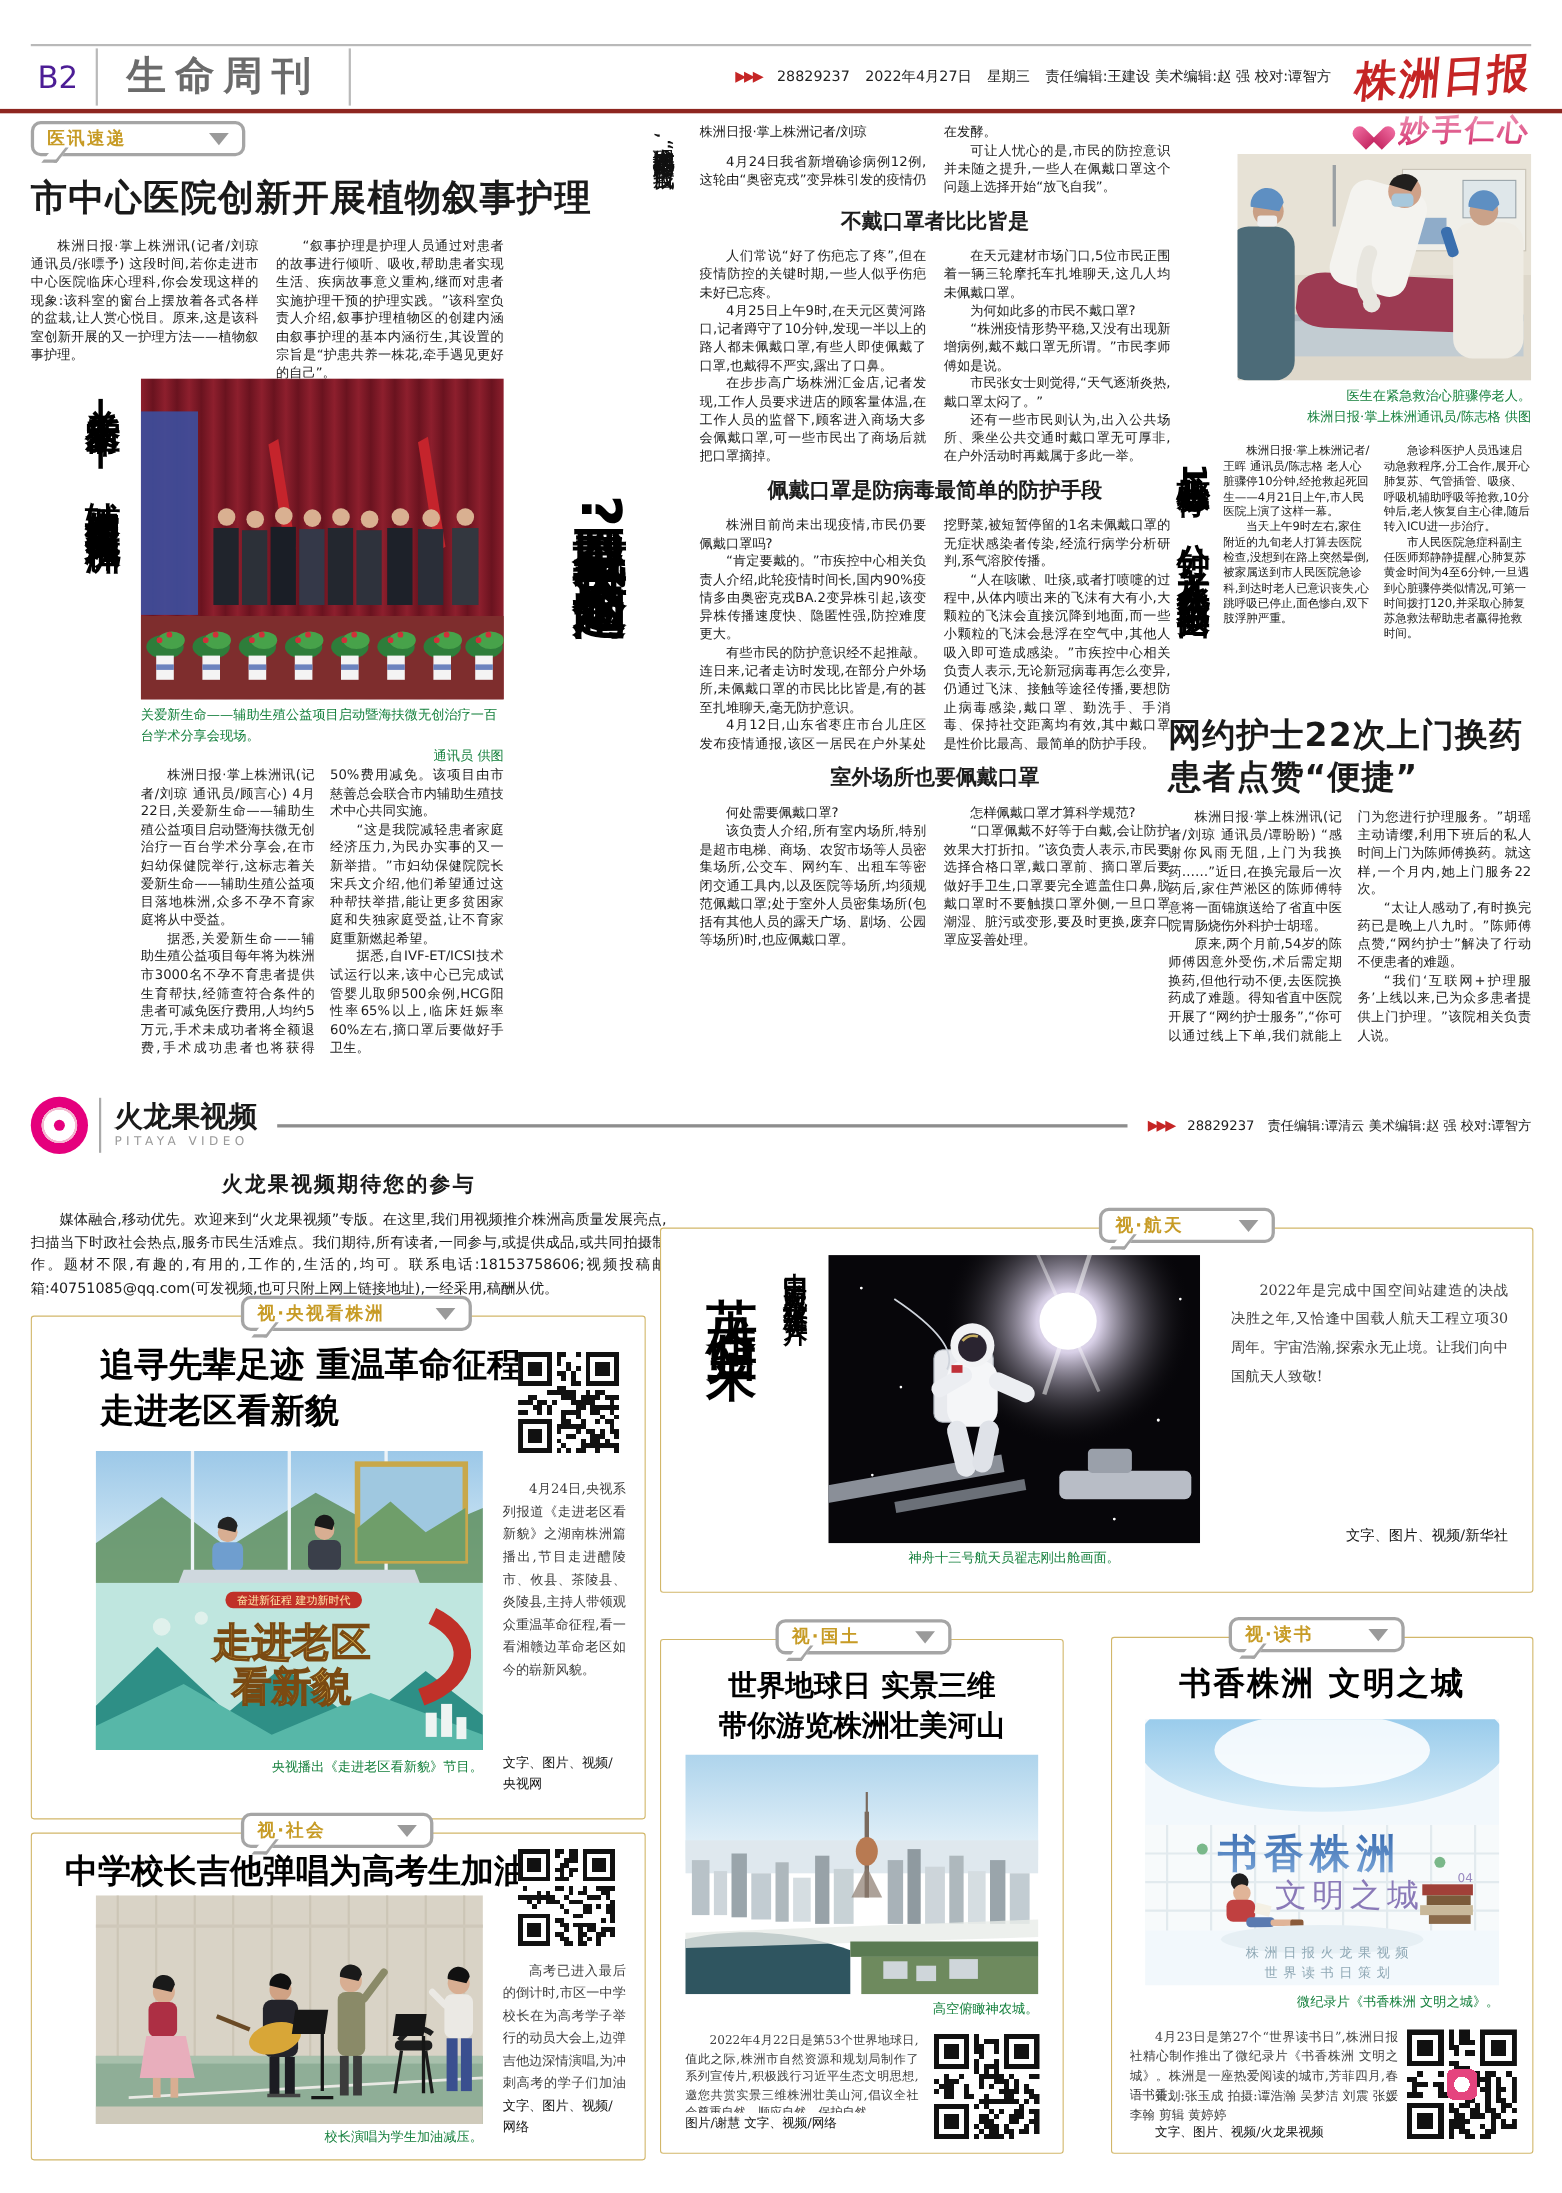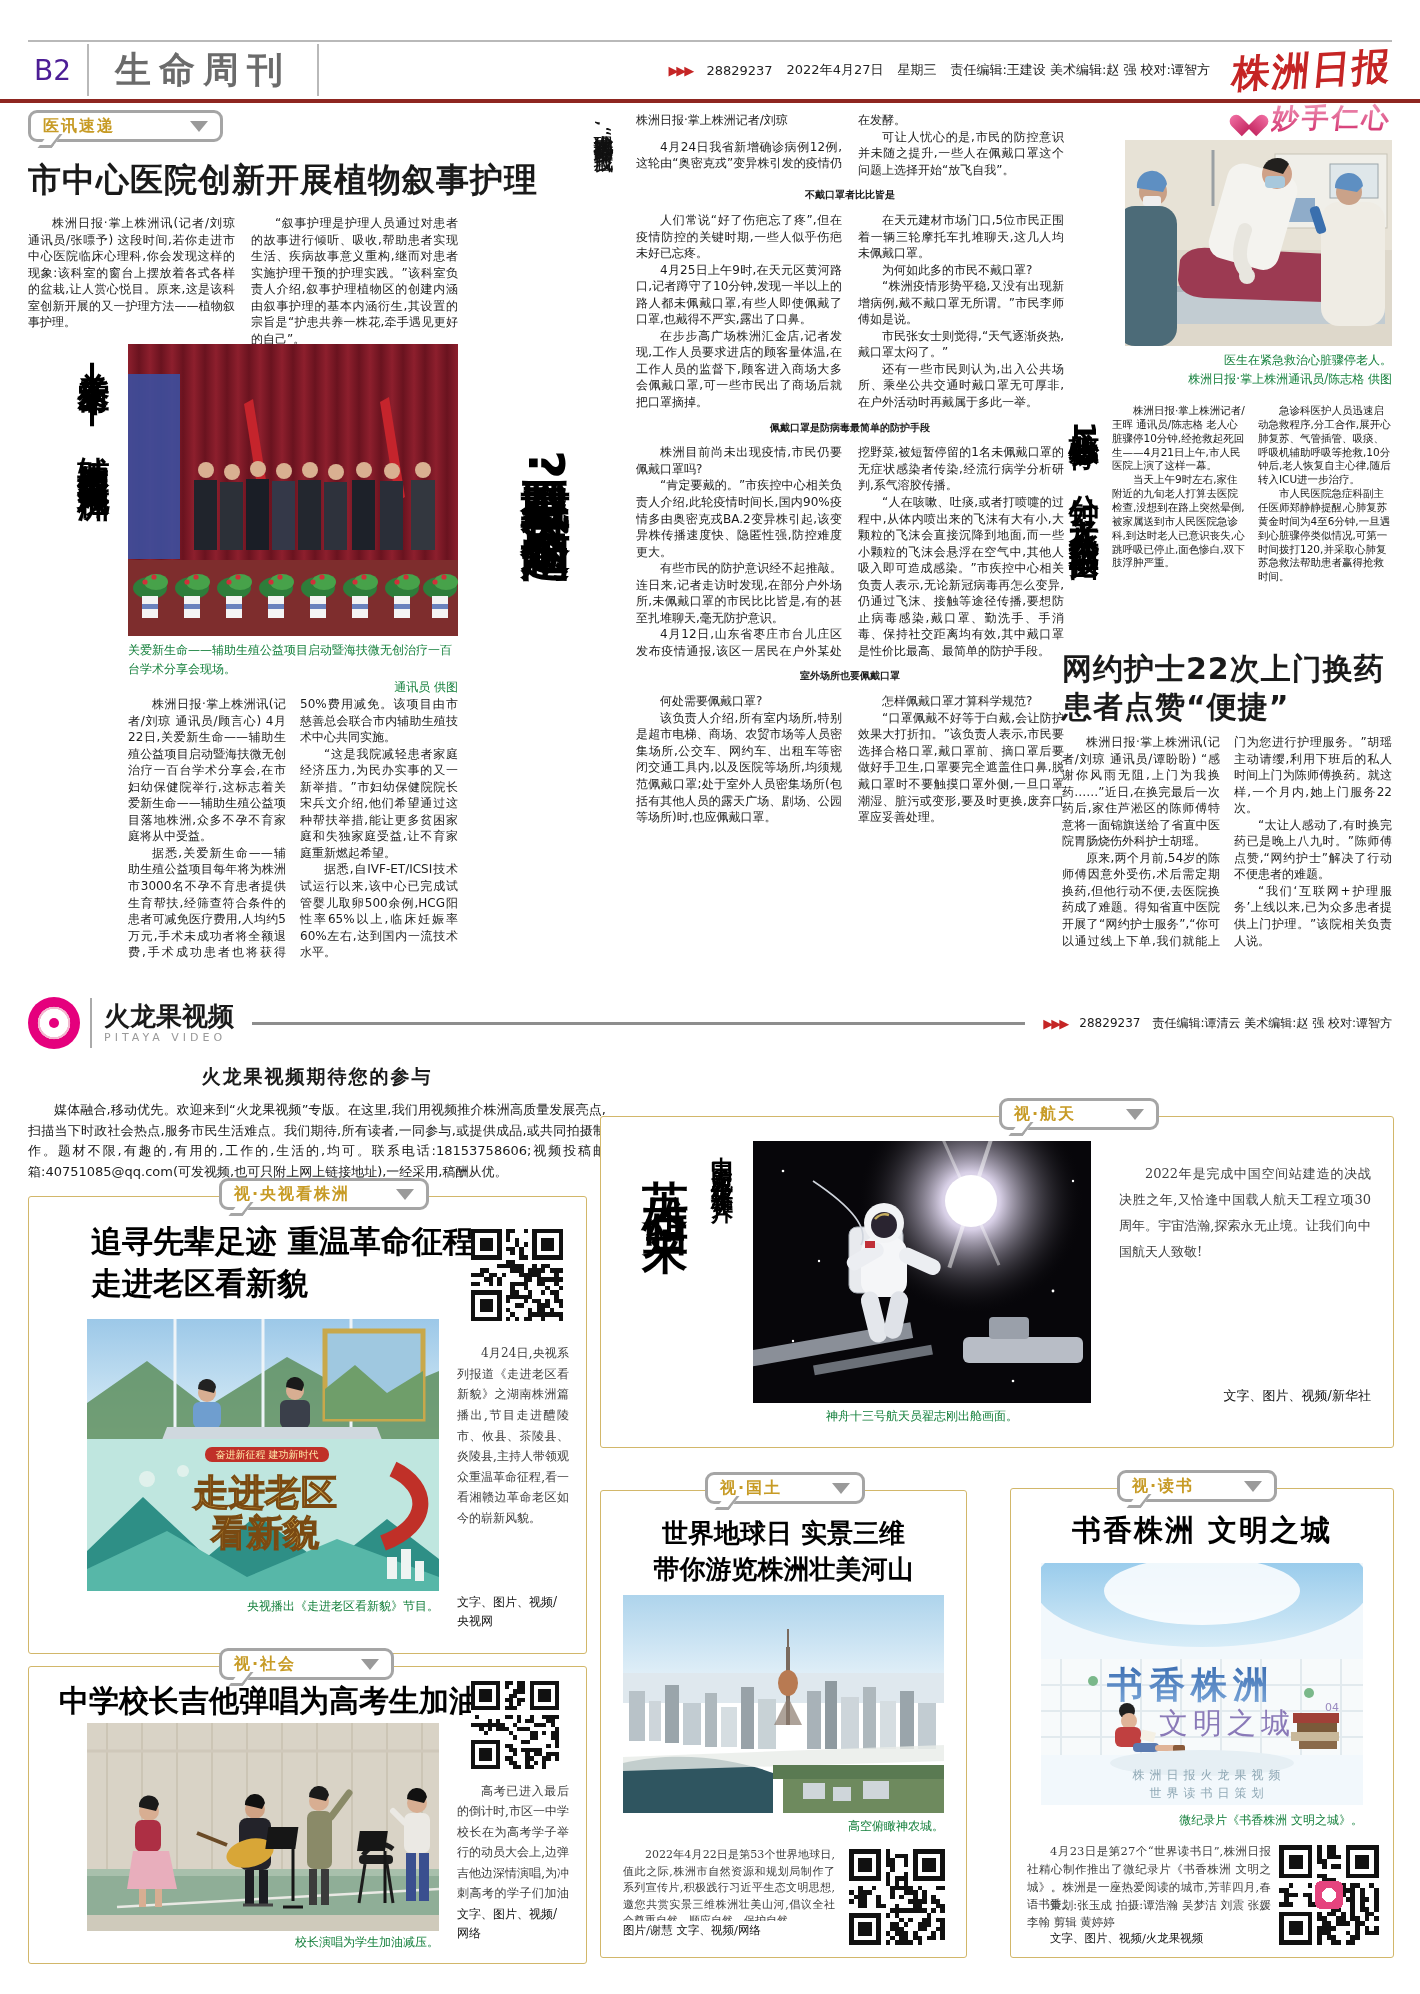--- a/index.html
+++ b/index.html
@@ -24,21 +24,21 @@
   .bubble .tri{margin-left:auto;width:0;height:0;border-left:9px solid transparent;border-right:9px solid transparent;
                border-top:11px solid #9a9a9a;}
   .bubble::after{content:"";position:absolute;left:12px;bottom:-9px;width:11px;height:11px;background:#fff;
                  border-right:3px solid #a5a5a5;border-bottom:3px solid #a5a5a5;transform:skewX(-38deg);}
   
   .body-txt{font-size:12px;line-height:1.38;text-align:justify;color:#1c1c1c;}
   .body-txt p{margin:0;text-indent:2em;}
   .cap{font-size:12px;line-height:1.55;color:#15803d;}
   .right{text-align:right;}
   .vhead{writing-mode:vertical-rl;font-weight:bold;color:#000;}
-  .subhead{column-span:all;text-align:center;font-weight:bold;font-size:10px;margin:10px 0;}
+  .subhead{column-span:all;text-align:center;font-weight:bold;font-size:19px;margin:10px 0;}
   
   .med{position:absolute;left:28px;top:110px;width:430px;}
   .med .bubble{width:195px;}
   .med-h{font-size:33px;font-weight:bold;letter-spacing:1px;margin-top:16px;white-space:nowrap;}
   .med-body{margin-top:12px;column-count:2;column-gap:16px;height:142px;overflow:hidden;}
   .care{position:absolute;left:28px;top:344px;width:430px;height:648px;}
   .care-vh{position:absolute;left:0;top:2px;width:88px;height:648px;font-size:32px;letter-spacing:3px;}
   .care-photo{position:absolute;left:100px;top:0;width:330px;height:292px;}
   .care-cap{position:absolute;left:100px;top:297px;width:330px;}
   .care-body{position:absolute;left:100px;top:352px;width:330px;height:296px;column-count:2;column-gap:14px;overflow:hidden;}
@@ -233,21 +233,21 @@
       </svg>
     </div>
     <div class="care-cap cap serif">
       <span>关爱新生命——辅助生殖公益项目启动暨海扶微无创治疗一百台学术分享会现场。</span>
       <div class="right">通讯员 供图</div>
     </div>
     <div class="care-body body-txt">
       <p>株洲日报·掌上株洲讯(记者/刘琼 通讯员/顾言心) 4月22日,关爱新生命——辅助生殖公益项目启动暨海扶微无创治疗一百台学术分享会,在市妇幼保健院举行,这标志着关爱新生命——辅助生殖公益项目落地株洲,众多不孕不育家庭将从中受益。</p>
       <p>据悉,关爱新生命——辅助生殖公益项目每年将为株洲市3000名不孕不育患者提供生育帮扶,经筛查符合条件的患者可减免医疗费用,人均约5万元,手术未成功者将全额退费,手术成功患者也将获得50%费用减免。该项目由市慈善总会联合市内辅助生殖技术中心共同实施。</p>
       <p>“这是我院减轻患者家庭经济压力,为民办实事的又一新举措。”市妇幼保健院院长宋兵文介绍,他们希望通过这种帮扶举措,能让更多贫困家庭和失独家庭受益,让不育家庭重新燃起希望。</p>
-      <p>据悉,自IVF-ET/ICSI技术试运行以来,该中心已完成试管婴儿取卵500余例,HCG阳性率65%以上,临床妊娠率60%左右,达到国内一流技术水平。</p>
+      <p>据悉,自IVF-ET/ICSI技术试运行以来,该中心已完成试管婴儿取卵500余例,HCG阳性率65%以上,临床妊娠率60%左右,摘口罩后要做好手卫生。</p>
     </div>
   </div>
 
   <div class="mask-vh vhead">戴不戴口罩?这不是一个问题</div>
   <div class="mask-kicker">实地走访发现,不少市民却开始“放飞自我”</div>
   <div class="mask-text body-txt">
     <div class="mask-byline">株洲日报·掌上株洲记者/刘琼</div>
     <p>4月24日我省新增确诊病例12例,这轮由“奥密克戎”变异株引发的疫情仍在发酵。</p>
     <p>可让人忧心的是,市民的防控意识并未随之提升,一些人在佩戴口罩这个问题上选择开始“放飞自我”。</p>
     <div class="subhead">不戴口罩者比比皆是</div>

